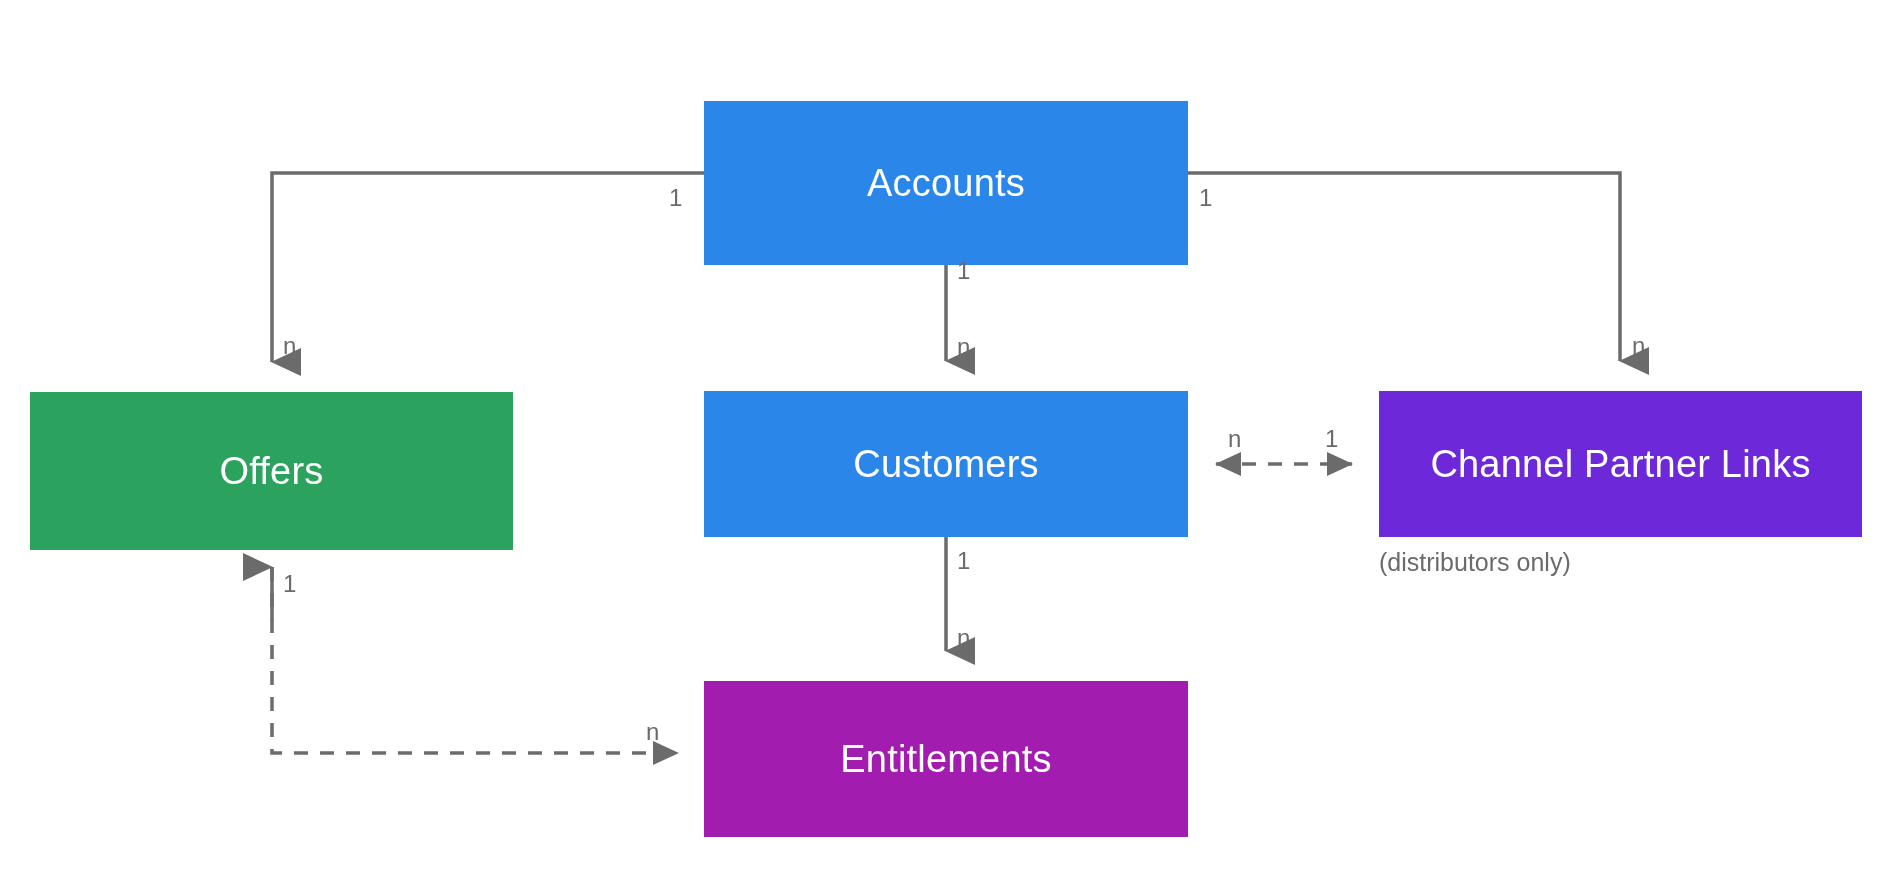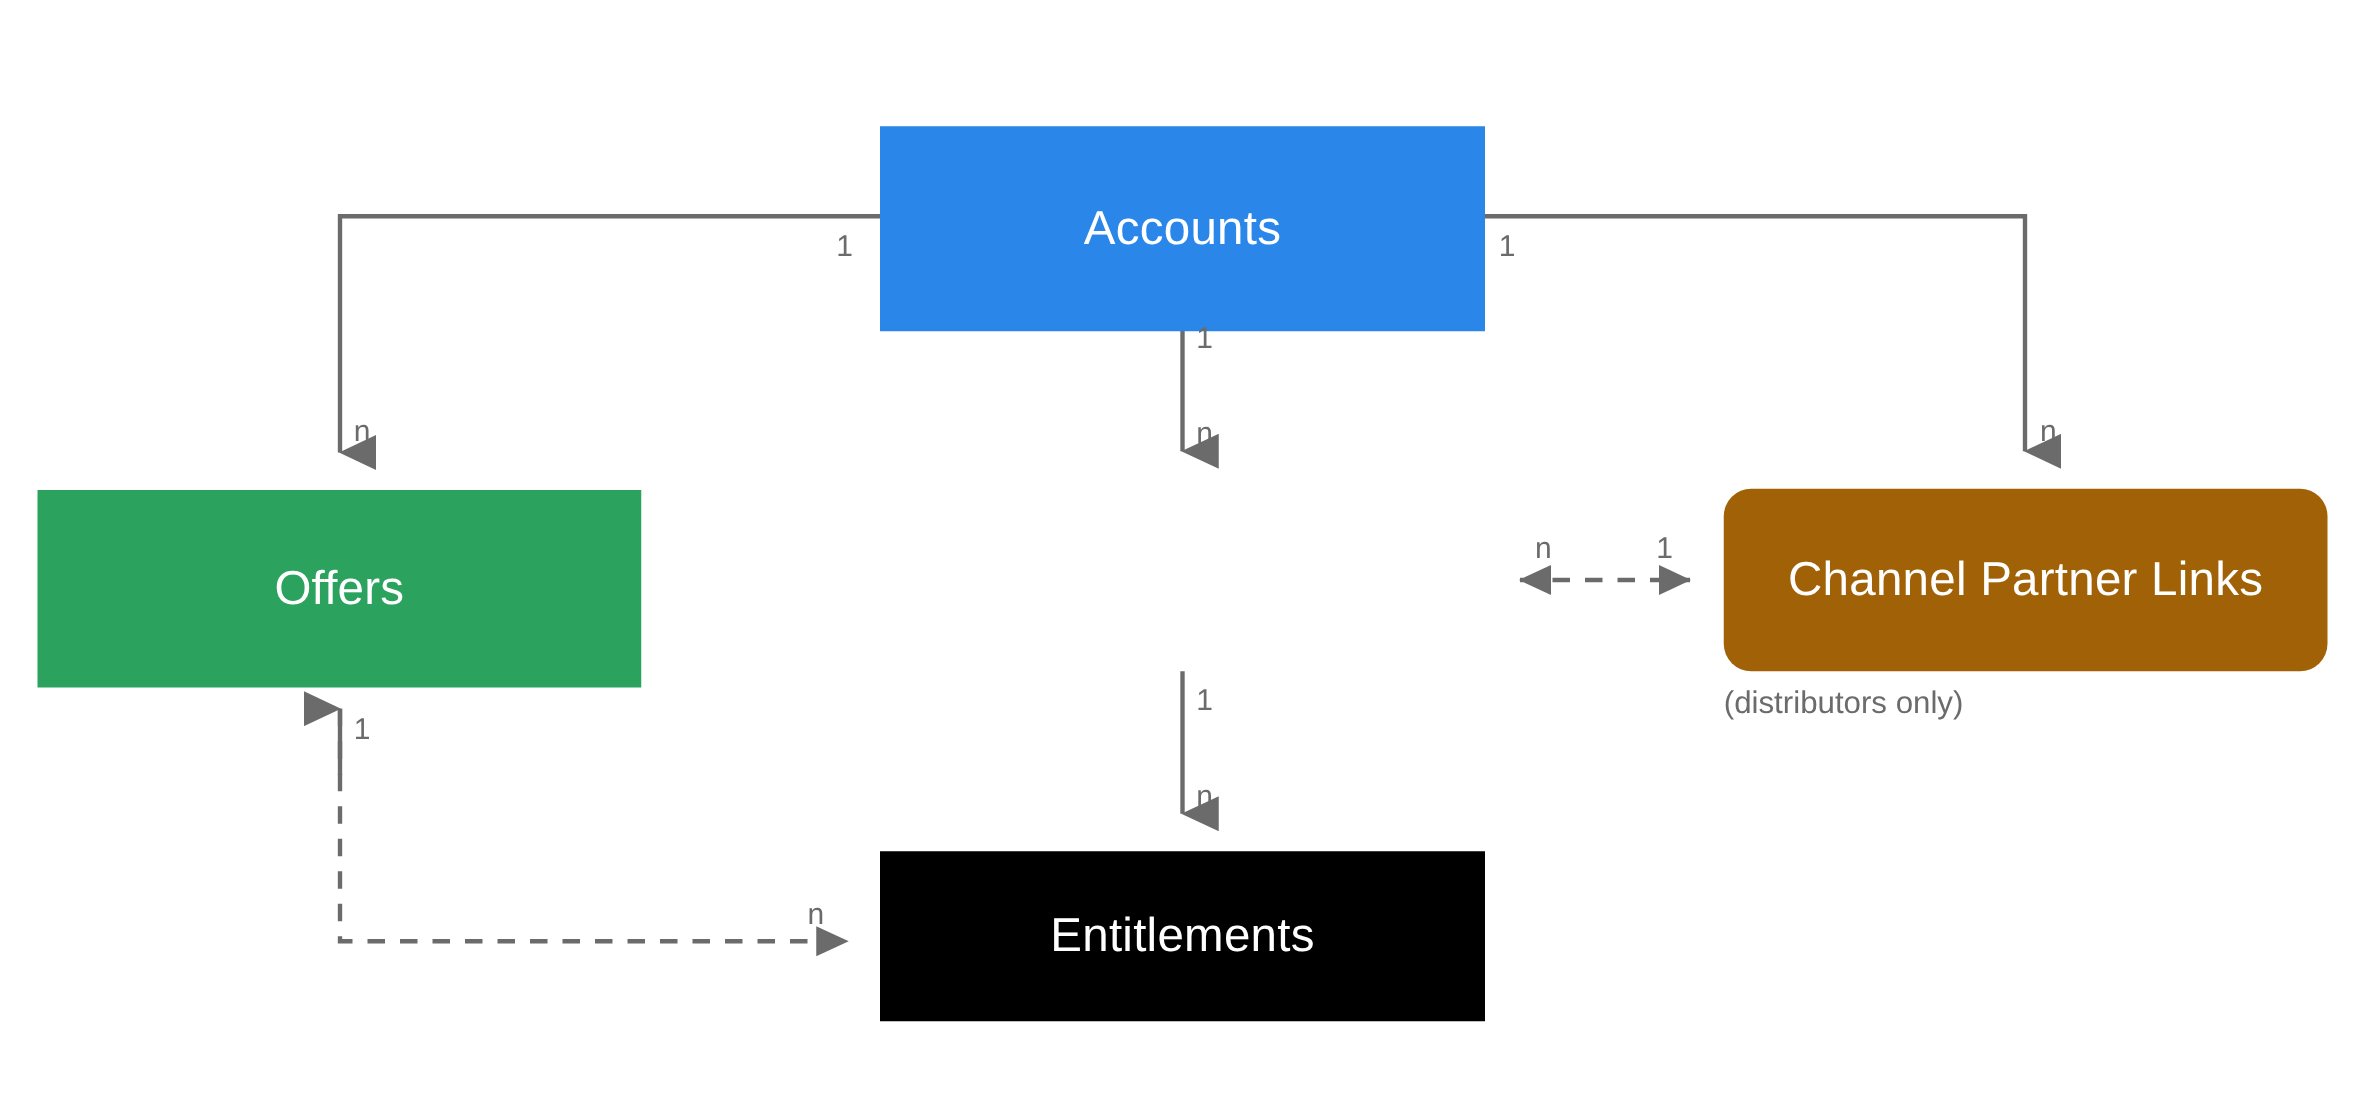--- a/index.html
+++ b/index.html
@@ -53,26 +53,29 @@
   </svg>
 
   <div class="node" style="left:704px;top:101px;width:484px;height:164px;background:#2a86e8;">
     <span>Accounts</span>
   </div>
 
   <div class="node" style="left:30px;top:392px;width:483px;height:158px;background:#2ba35e;">
     <span>Offers</span>
   </div>
 
+  <div class="node" style="left:704px;top:391px;width:484px;height:146px;background:#2a86e8;">
+    <span>Customers</span>
+  </div>
 
-  <div class="node" style="left:1379px;top:391px;width:483px;height:146px;background:#a16207;border-radius:22px;">
+  <div class="node" style="left:1379px;top:391px;width:483px;height:146px;background:#6d28d9;">
     <span>Channel Partner Links</span>
   </div>
 
-  <div class="node" style="left:704px;top:681px;width:484px;height:136px;background:#000000;">
+  <div class="node" style="left:704px;top:681px;width:484px;height:156px;background:#a21caf;">
     <span>Entitlements</span>
   </div>
 
   <div class="note" style="left:1379px;top:548px;width:483px;">(distributors only)</div>
 
   <div class="edge-label" style="left:669px;top:184px;">1</div>
   <div class="edge-label" style="left:283px;top:332px;">n</div>
 
   <div class="edge-label" style="left:957px;top:257px;">1</div>
   <div class="edge-label" style="left:957px;top:333px;">n</div>

